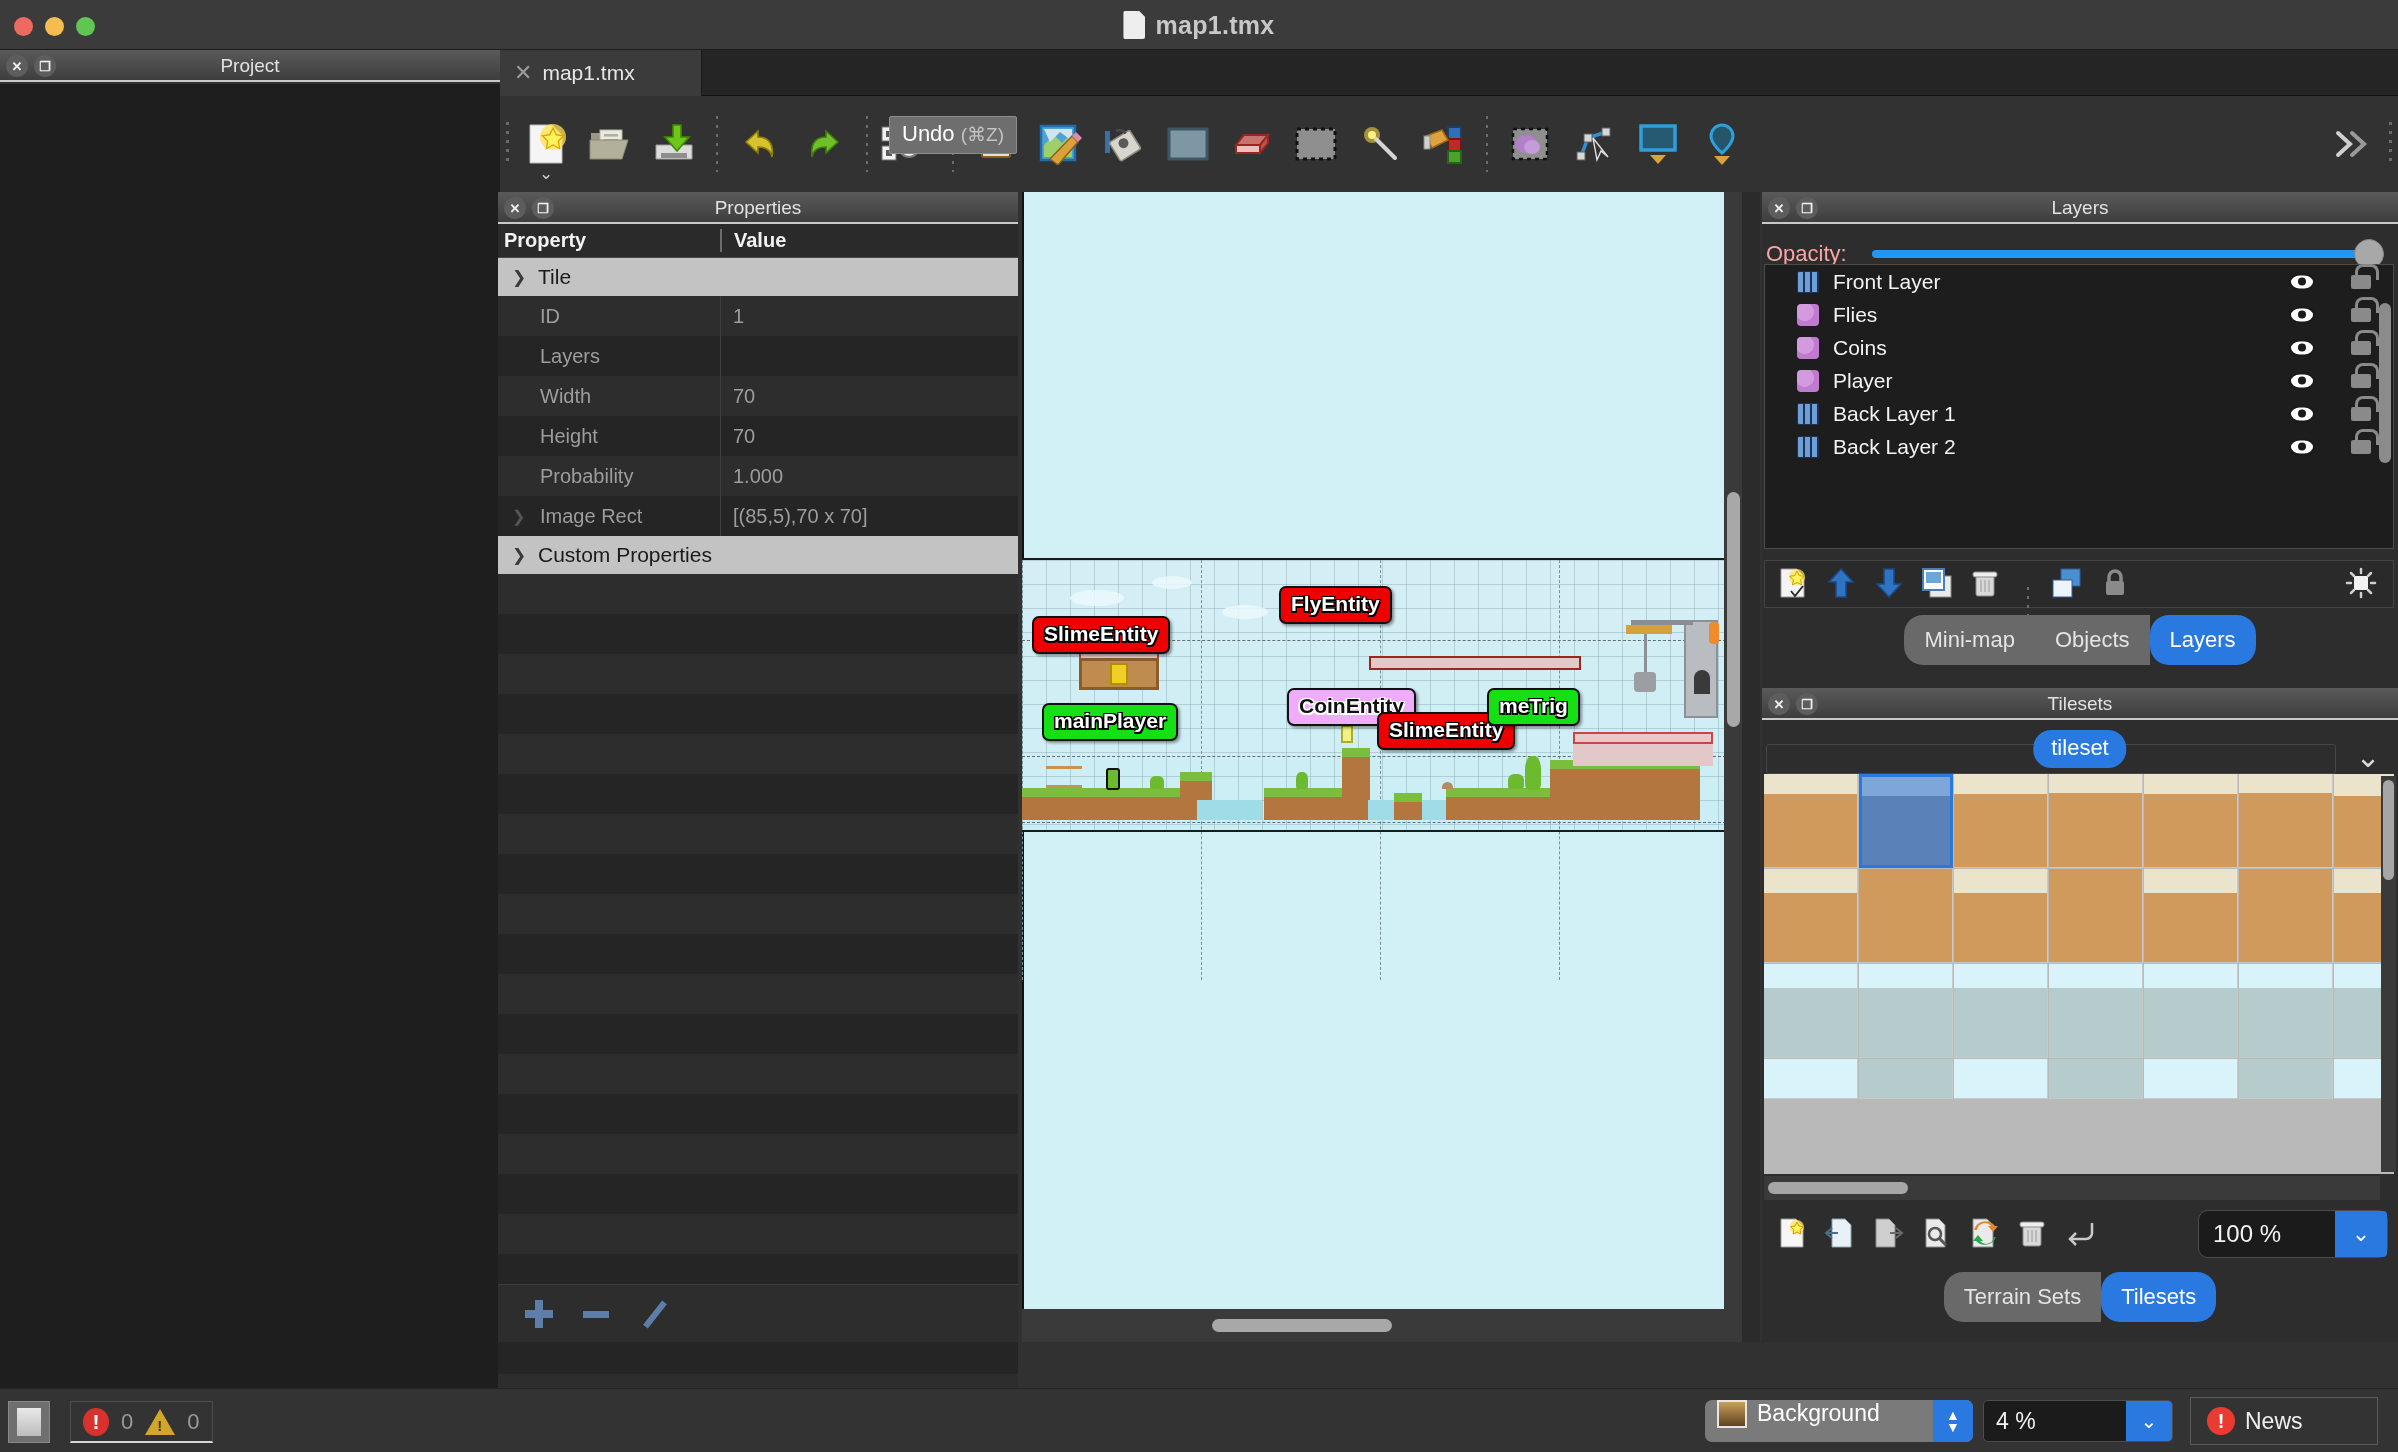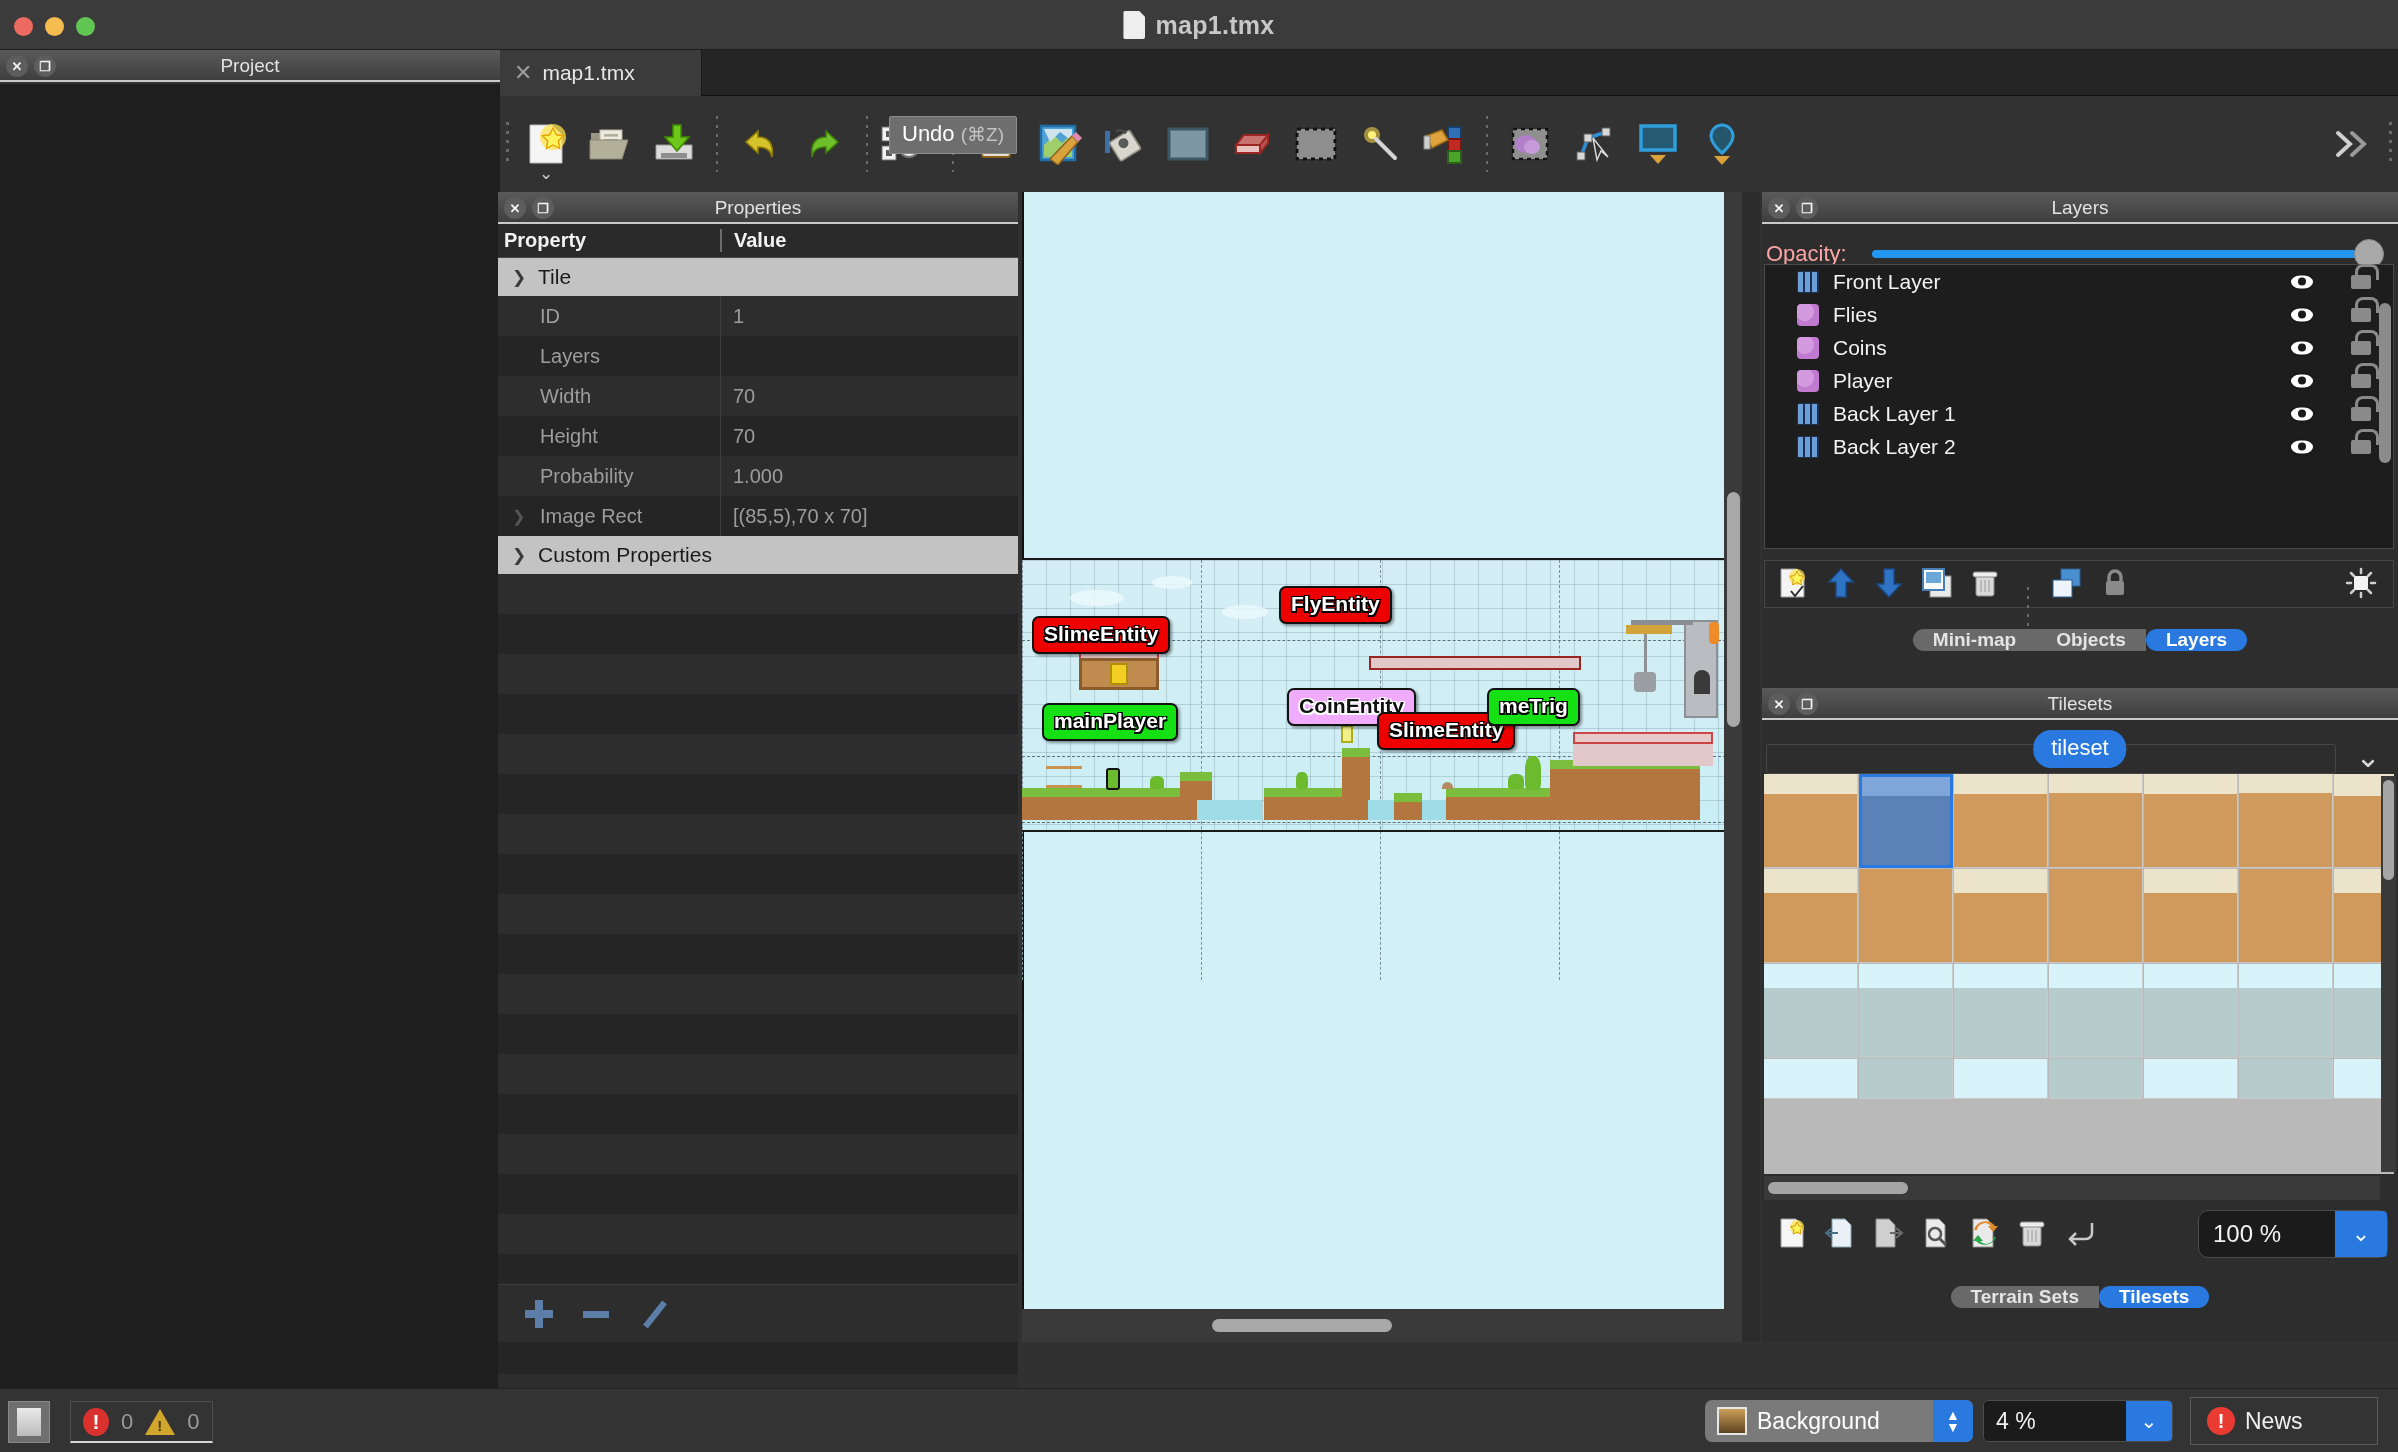--- a/index.html
+++ b/index.html
@@ -157,22 +157,22 @@
     width:20px; height:14px; background:#8a8a8a; border-radius:2px; }
   .lock:before { content:""; position:absolute; left:4px; top:-11px; width:18px; height:13px;
     border:3px solid #8a8a8a; border-bottom:none; border-radius:8px 8px 0 0; }
   .lscroll { position:absolute; right:2px; top:38px; width:12px; height:160px;
     background:#8b8b8b; border-radius:6px; }
   .ltools { position:absolute; left:2px; top:368px; width:630px; height:48px;
     background:#2a2a2a; border:1px solid #444; display:flex; align-items:center; gap:14px; padding-left:12px;}
   .ltool { width:34px; height:34px; position:relative; }
   .ltabs { position:absolute; left:0; top:424px; width:636px; height:48px;
     display:flex; align-items:center; justify-content:center; }
-  .tabpill { height:22px; display:flex; align-items:center; padding:0 20px;
-    font-size:19px; color:#e4e4e4; background:#696969;font-weight:bold; }
+  .tabpill { height:50px; display:flex; align-items:center; padding:0 20px;
+    font-size:22px; color:#e4e4e4; background:#696969; }
   .tabpill:first-child { border-radius:19px 0 0 19px; }
   .tabpill.sel { background:#2979e0; color:#fff; border-radius:19px; }
 
   
   .tilesets { position:absolute; left:1762px; top:688px; width:636px; height:654px; background:#2d2d2d; }
   .tsbar { position:absolute; left:0; top:34px; width:636px; height:52px; display:flex;
     align-items:center; }
   .tspill { position:absolute; left:50%; transform:translateX(-50%); top:8px;
     background:#2979e0; color:#fff; font-size:22px; padding:5px 18px 7px; border-radius:18px; }
   .tsline { position:absolute; left:4px; right:62px; top:22px; height:30px;
@@ -208,21 +208,21 @@
     border:1px solid #4e4e4e; border-bottom:2px solid #d6d6d6;
     display:flex; align-items:center; gap:12px; }
   .err-dot { width:26px; height:28px; border-radius:50%; background:#d9322e;
     display:flex; align-items:center; justify-content:center; color:#fff;
     font-size:21px; font-weight:bold; }
   .warn-tri { width:0;height:0;border-left:15px solid transparent;border-right:15px solid transparent;
     border-bottom:26px solid #d1a62c; position:relative;}
   .warn-tri:after{content:"!";position:absolute;left:-3px;top:8px;color:#4a3a06;font-size:15px;font-weight:bold;}
   .cnt { color:#9a9a9a; font-size:22px; }
   .bgsel { position:absolute; right:425px; top:11px; width:268px; height:42px;
-    background:#7a7a7a; border-radius:7px; display:flex; align-items:center; padding-left:12px; gap:10px;}
+    background:#7a7a7a; border-radius:7px; display:flex; align-items:flex-start; padding-left:12px; gap:10px;}
   .bg-thumb { width:30px; height:28px; background:linear-gradient(#caa05a,#5e4320);
     border:2px solid #e6e6e6; }
   .bg-lbl { color:#fff; font-size:23px; flex:1; }
   .spin { width:40px; height:42px; background:#2979e0; border-radius:0 7px 7px 0;
     display:flex; flex-direction:column; align-items:center; justify-content:center;
     color:#fff; font-size:14px; line-height:12px; }
   .zoomstat { position:absolute; right:225px; top:11px; width:190px; height:42px;
     background:#1b1b1b; border:1px solid #4c4c4c; border-radius:5px; display:flex; align-items:center;}
   .zoomstat .zt { color:#f2f2f2; font-size:23px; padding-left:12px; flex:1; }
   .zoomstat .zd { width:46px; height:40px; background:#2979e0; border-radius:0 4px 4px 0;

